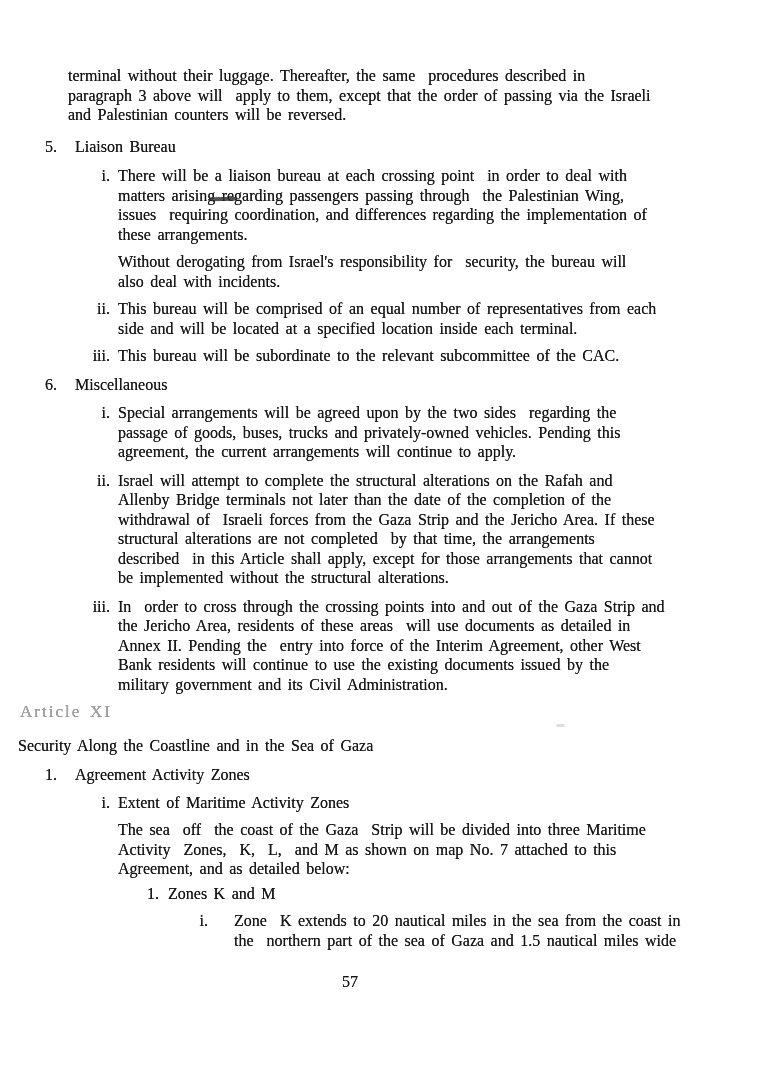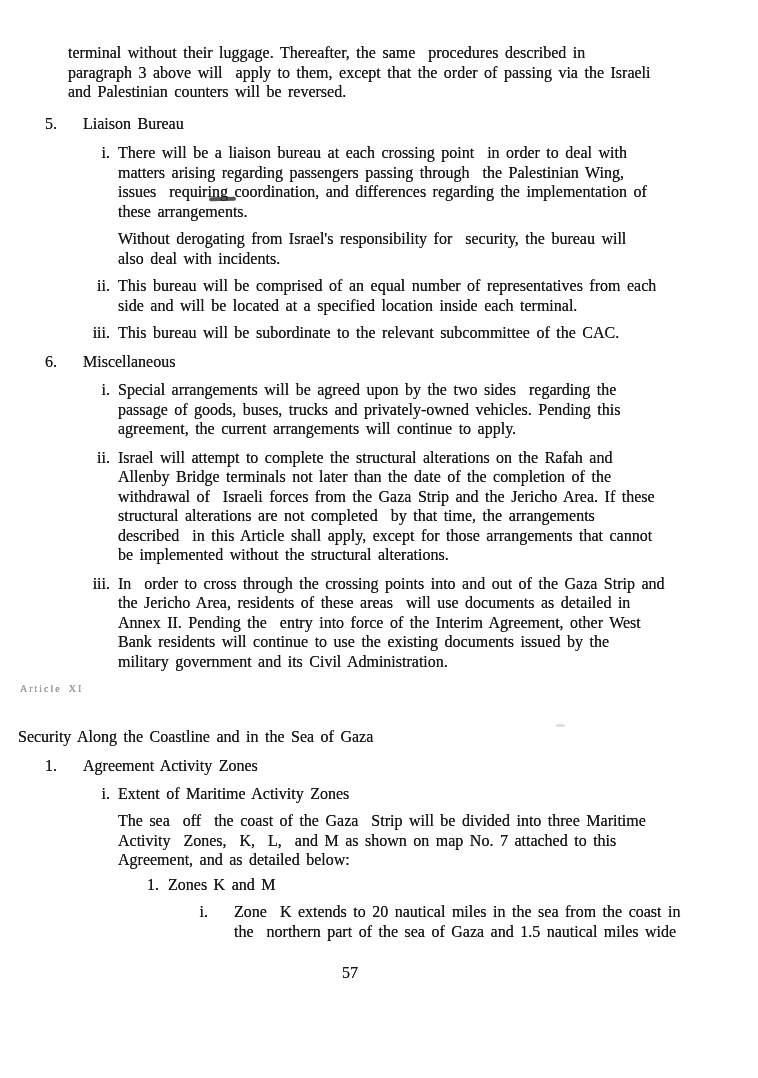--- a/index.html
+++ b/index.html
@@ -2,58 +2,58 @@
 <html><head>
 <meta charset="utf-8">
 <style>
   html, body { margin: 0; padding: 0; background: #ffffff; }
   .page {
     position: relative;
     width: 758px;
     height: 1078px;
     background: #ffffff;
     box-sizing: border-box;
-    padding-top: 43px;
+    padding-top: 66px;
     overflow: hidden;
     font-family: "Liberation Serif", "DejaVu Serif", serif;
     font-size: 16px;
     line-height: 19.5px;
     color: #161616;
   }
   .txt, .marker, .heading-text, .title-line {
     white-space: pre-wrap;
     word-spacing: 2.5px;
     text-shadow: 0 0 0.4px rgba(0,0,0,0.75);
   }
   .row { display: flex; align-items: flex-start; }
   .marker { flex: 0 0 auto; }
 
   
   .intro     { margin-left: 68px;  width: 645px; }
   .hnum      { margin-left: 45px; }
   .hnum .marker { width: 14px; }
-  .hnum .heading-text { margin-left: 24px; }
+  .hnum .heading-text { margin-left: 16px; }
   .lvl2      { margin-left: 88px; }
   .lvl2 .marker { width: 22px; text-align: right; }
   .lvl2 .txt { margin-left: 8px; width: 596px; }
   .cont2     { margin-left: 118px; width: 596px; }
   .lvl3      { margin-left: 147px; }
   .lvl3 .marker { width: 13px; }
   .lvl3 .txt { margin-left: 8px; }
   .lvl4      { margin-left: 196px; }
   .lvl4 .marker { width: 12px; text-align: right; }
   .lvl4 .txt { margin-left: 26px; width: 482px; }
 
   .article-heading {
     margin-left: 20px;
     color: #8d8d8d;
     opacity: 0.8;
     filter: blur(0.45px);
     letter-spacing: 2px;
-    font-size: 10px;
+    font-size: 17px;
   }
   .section-title { margin-left: 18px; }
   .page-number { width: 700px; text-align: center; }
 
   .artifact { position: absolute; background: #2a2a2a; border-radius: 2px; }
   .speckle  { position: absolute; background: #c4c4c4; border-radius: 2px; }
 </style>
 </head>
 <body>
 
@@ -116,21 +116,21 @@
     <span class="marker">iii.</span>
     <div class="txt">In  order to cross through the crossing points into and out of the Gaza Strip and
 the Jericho Area, residents of these areas  will use documents as detailed in
 Annex II. Pending the  entry into force of the Interim Agreement, other West
 Bank residents will continue to use the existing documents issued by the
 military government and its Civil Administration.</div>
   </div>
 
   <div class="article-heading txt" style="margin-top:8px">Article XI</div>
 
-  <div class="section-title title-line" style="margin-top:28px">Security Along the Coastline and in the Sea of Gaza</div>
+  <div class="section-title title-line" style="margin-top:14px">Security Along the Coastline and in the Sea of Gaza</div>
 
   <div class="row hnum" style="margin-top:10px">
     <span class="marker">1.</span>
     <span class="heading-text">Agreement Activity Zones</span>
   </div>
 
   <div class="row lvl2" style="margin-top:8px">
     <span class="marker">i.</span>
     <div class="txt">Extent of Maritime Activity Zones</div>
   </div>

